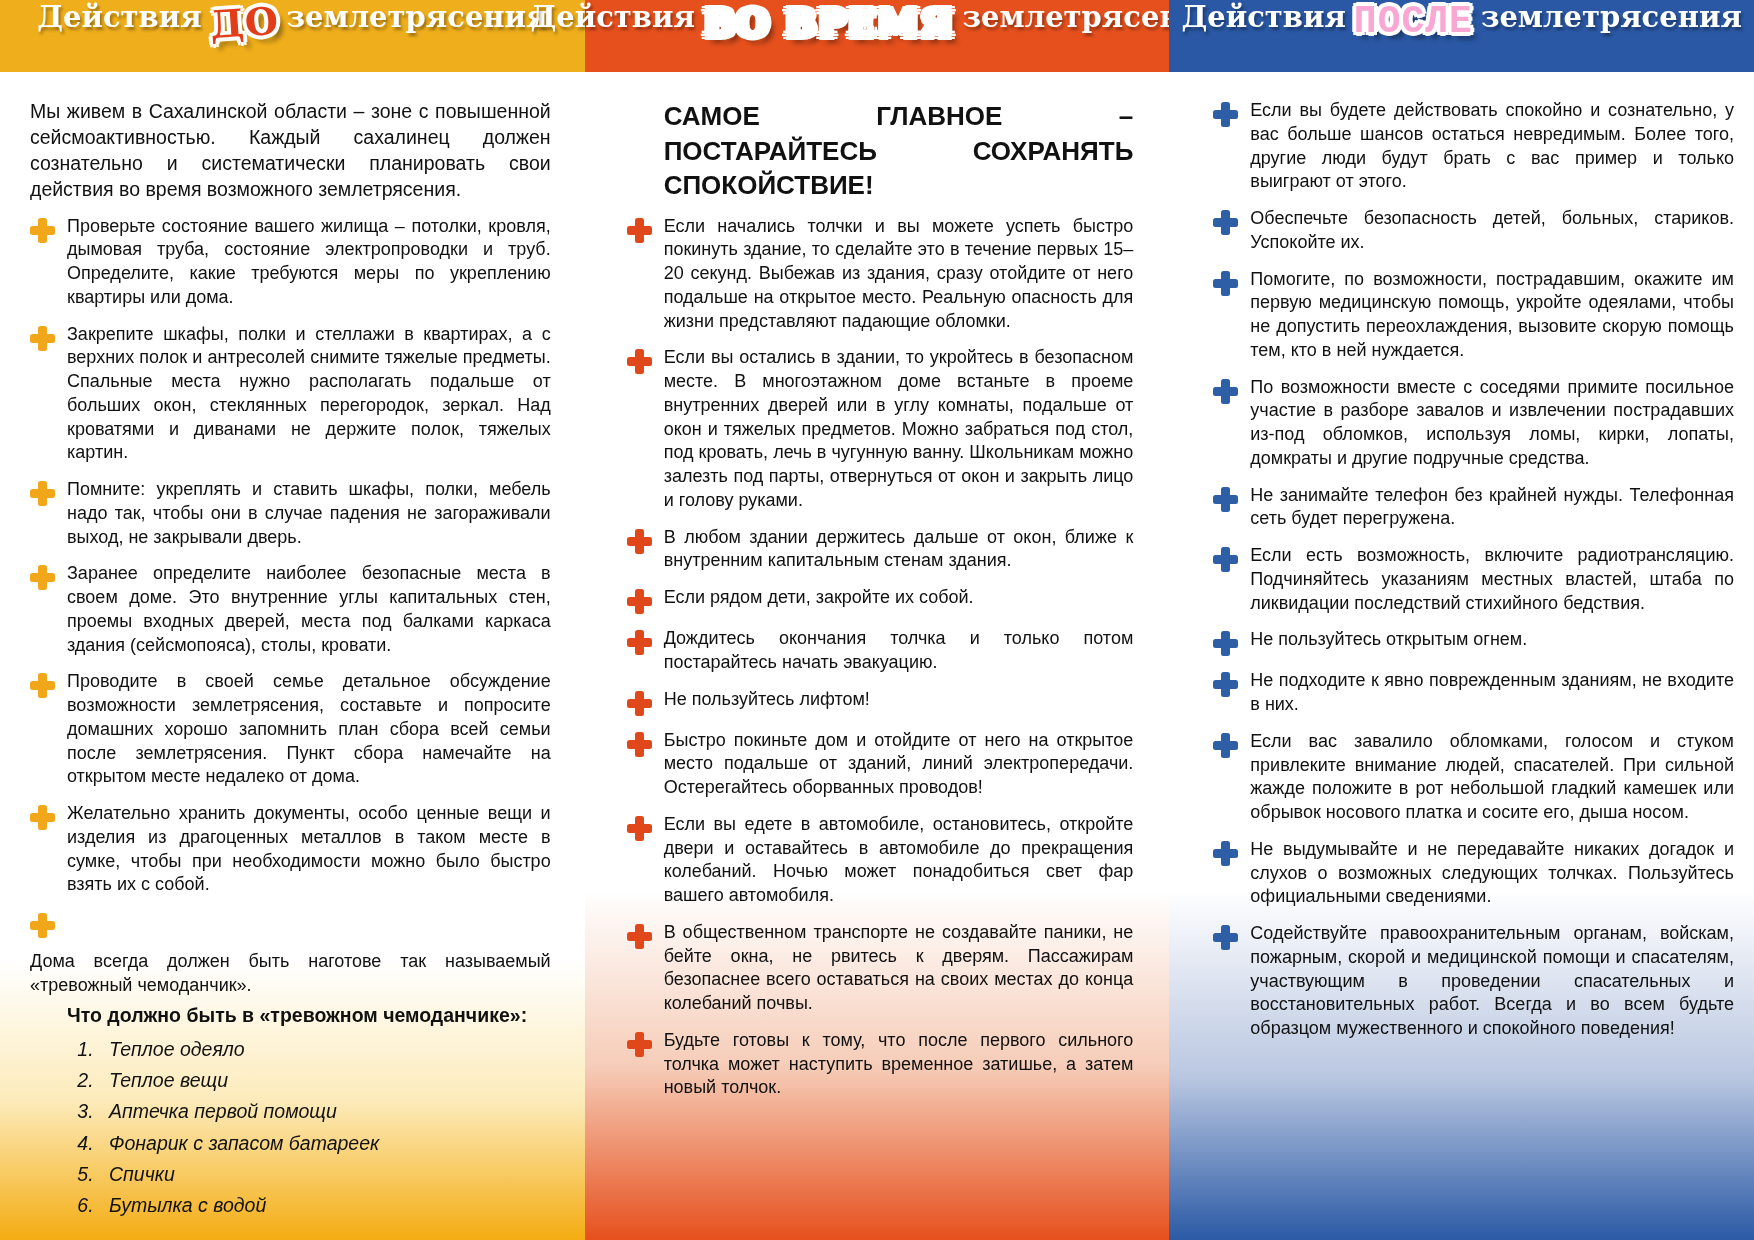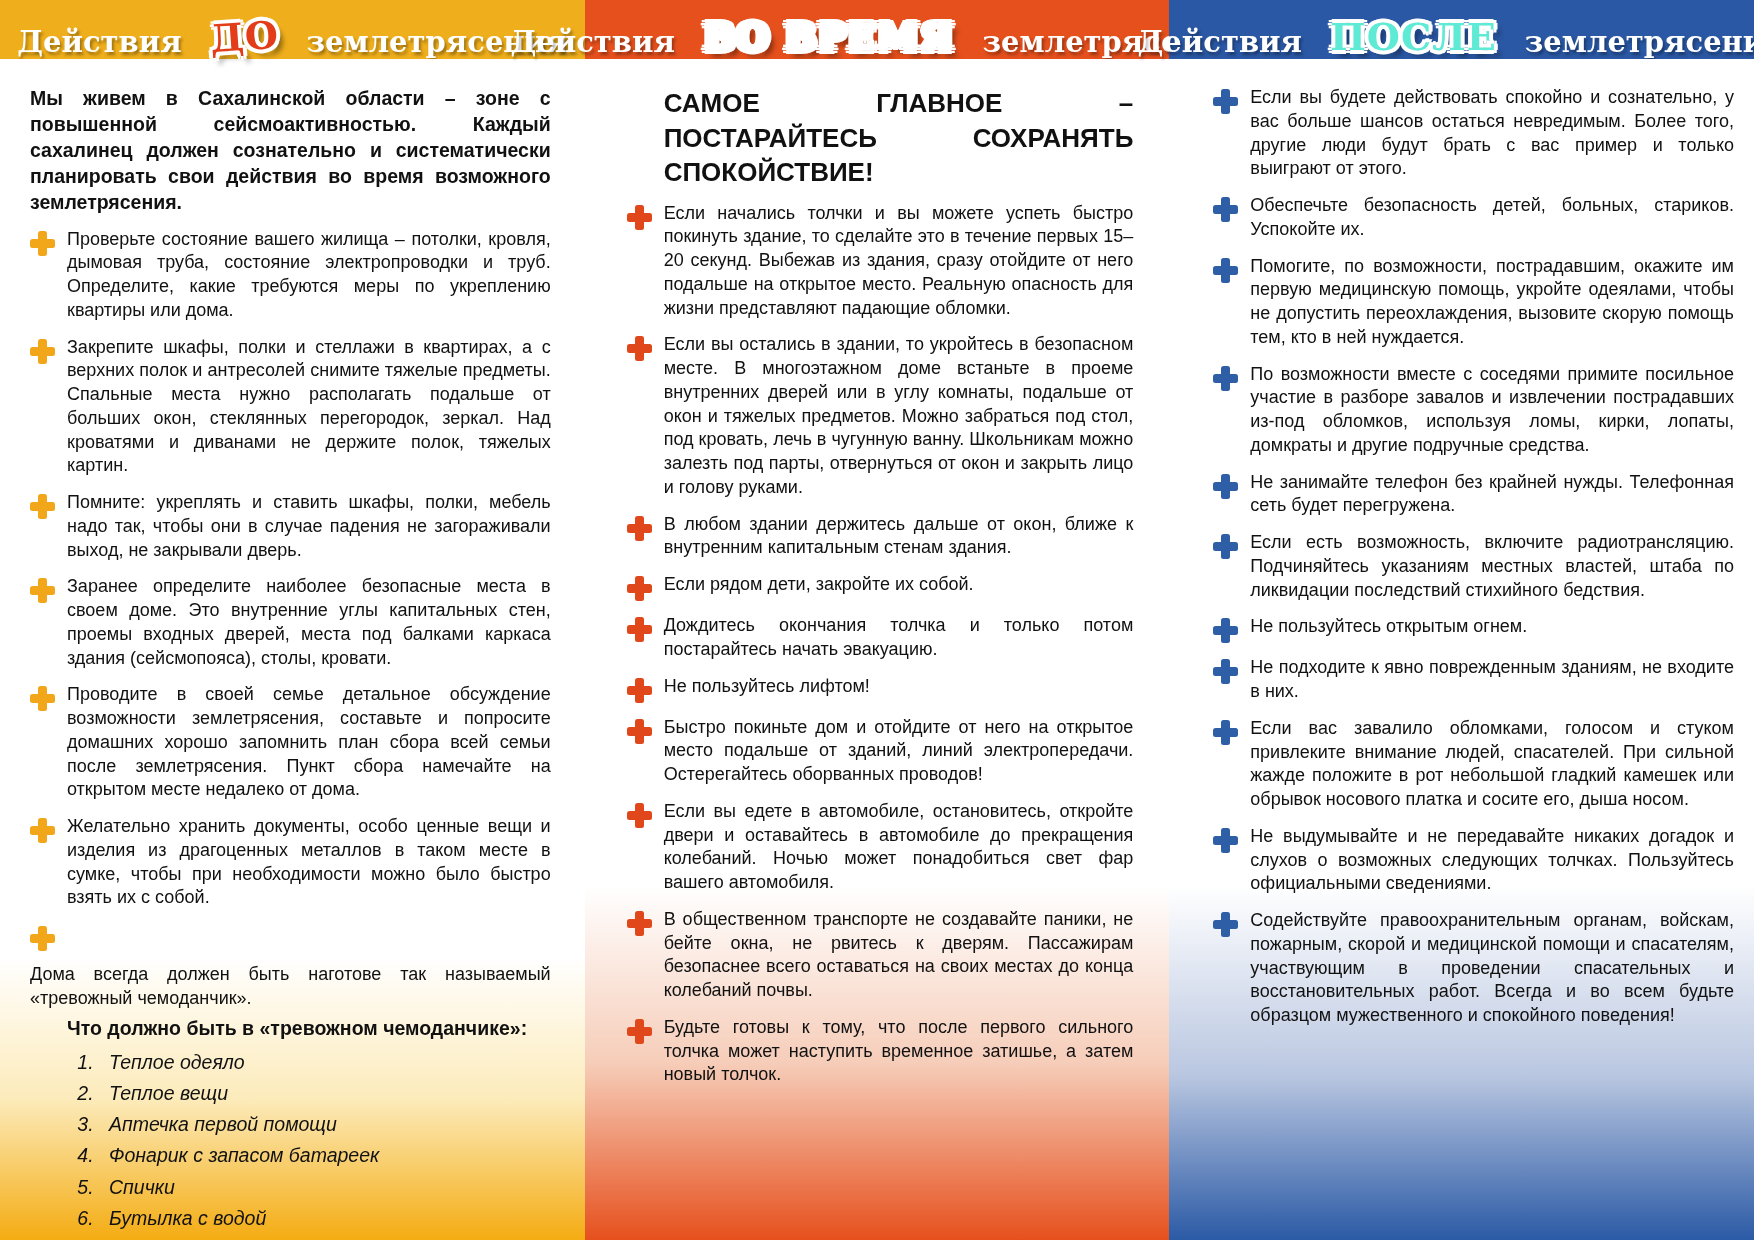--- a/index.html
+++ b/index.html
@@ -5,52 +5,52 @@
   html,body{margin:0;padding:0;}
   body{
     width:1754px;height:1240px;overflow:hidden;
     font-family:"Liberation Sans",sans-serif;background:#fff;color:#111;
   }
   .poster{display:flex;width:100%;height:100%;}
   .col{width:33.3333%;height:100%;display:flex;flex-direction:column;}
 
   
   .col-header{
-    height:59px;flex:none;display:flex;align-items:flex-end;justify-content:center;gap:28px;
+    height:72px;flex:none;display:flex;align-items:flex-start;justify-content:center;gap:8px;
   }
   .c1 .col-header{background:#EFAE1B;}
   .c2 .col-header{background:#E6501D;}
   .c3 .col-header{background:#2A58A5;}
   .hword{
     color:#fff;font-family:"DejaVu Serif",serif;font-weight:bold;font-size:29px;
     text-shadow:2px 3px 3px rgba(0,0,0,.35);white-space:nowrap;
   }
   .hl{
     display:inline-block;font-family:"DejaVu Serif",serif;font-weight:bold;font-size:38px;
     letter-spacing:1px;white-space:nowrap;
     text-shadow:
       -3px -3px 0 #fff, 0 -3px 0 #fff, 3px -3px 0 #fff,
       -3px 0 0 #fff, 3px 0 0 #fff,
       -3px 3px 0 #fff, 0 3px 0 #fff, 3px 3px 0 #fff,
       -4px 0 0 #fff, 4px 0 0 #fff, 0 4px 0 #fff, 0 -4px 0 #fff,
       6px 7px 5px rgba(0,0,0,.4);
   }
   .c1 .hl{color:#E23C18;transform:rotate(-4deg);}
   .c2 .hl{color:#ffffff;}
-  .c3 .hl{color:#5eead4;}
+  .c3 .hl{color:#f9a8d4;font-family:Liberation Mono, monospace;}
 
   
   .col-body{flex:1;min-height:0;padding:27px 34px 0 30px;}
   .c1 .col-body{background:linear-gradient(180deg,#fff 0%,#fff 76%,#FCEBBB 88%,#F4AC12 100%);}
   .c2 .col-body{padding:27px 36px 0 42px;background:linear-gradient(180deg,#fff 0%,#fff 70%,#F6CDB9 85%,#E6501D 100%);}
   .c3 .col-body{padding:27px 20px 0 44px;background:linear-gradient(180deg,#fff 0%,#fff 70%,#BAC7E1 86%,#2B5AA5 100%);}
 
   p{margin:0;}
   .intro{
-    font-weight:bold;font-size:19.5px;line-height:1.33;text-align:justify;margin-bottom:12px;
+    font-weight:normal;font-size:19.5px;line-height:1.33;text-align:justify;margin-bottom:12px;
   }
   .lead{
     font-weight:bold;font-size:26px;line-height:1.33;text-align:justify;
     margin:0 0 12px 37px;
   }
   .item{display:flex;gap:12px;margin-bottom:13px;}
   .item-text{flex:1;font-size:18px;line-height:1.32;text-align:justify;}
 
   
   .plus{flex:none;position:relative;width:25px;height:25px;margin-top:3px;}

